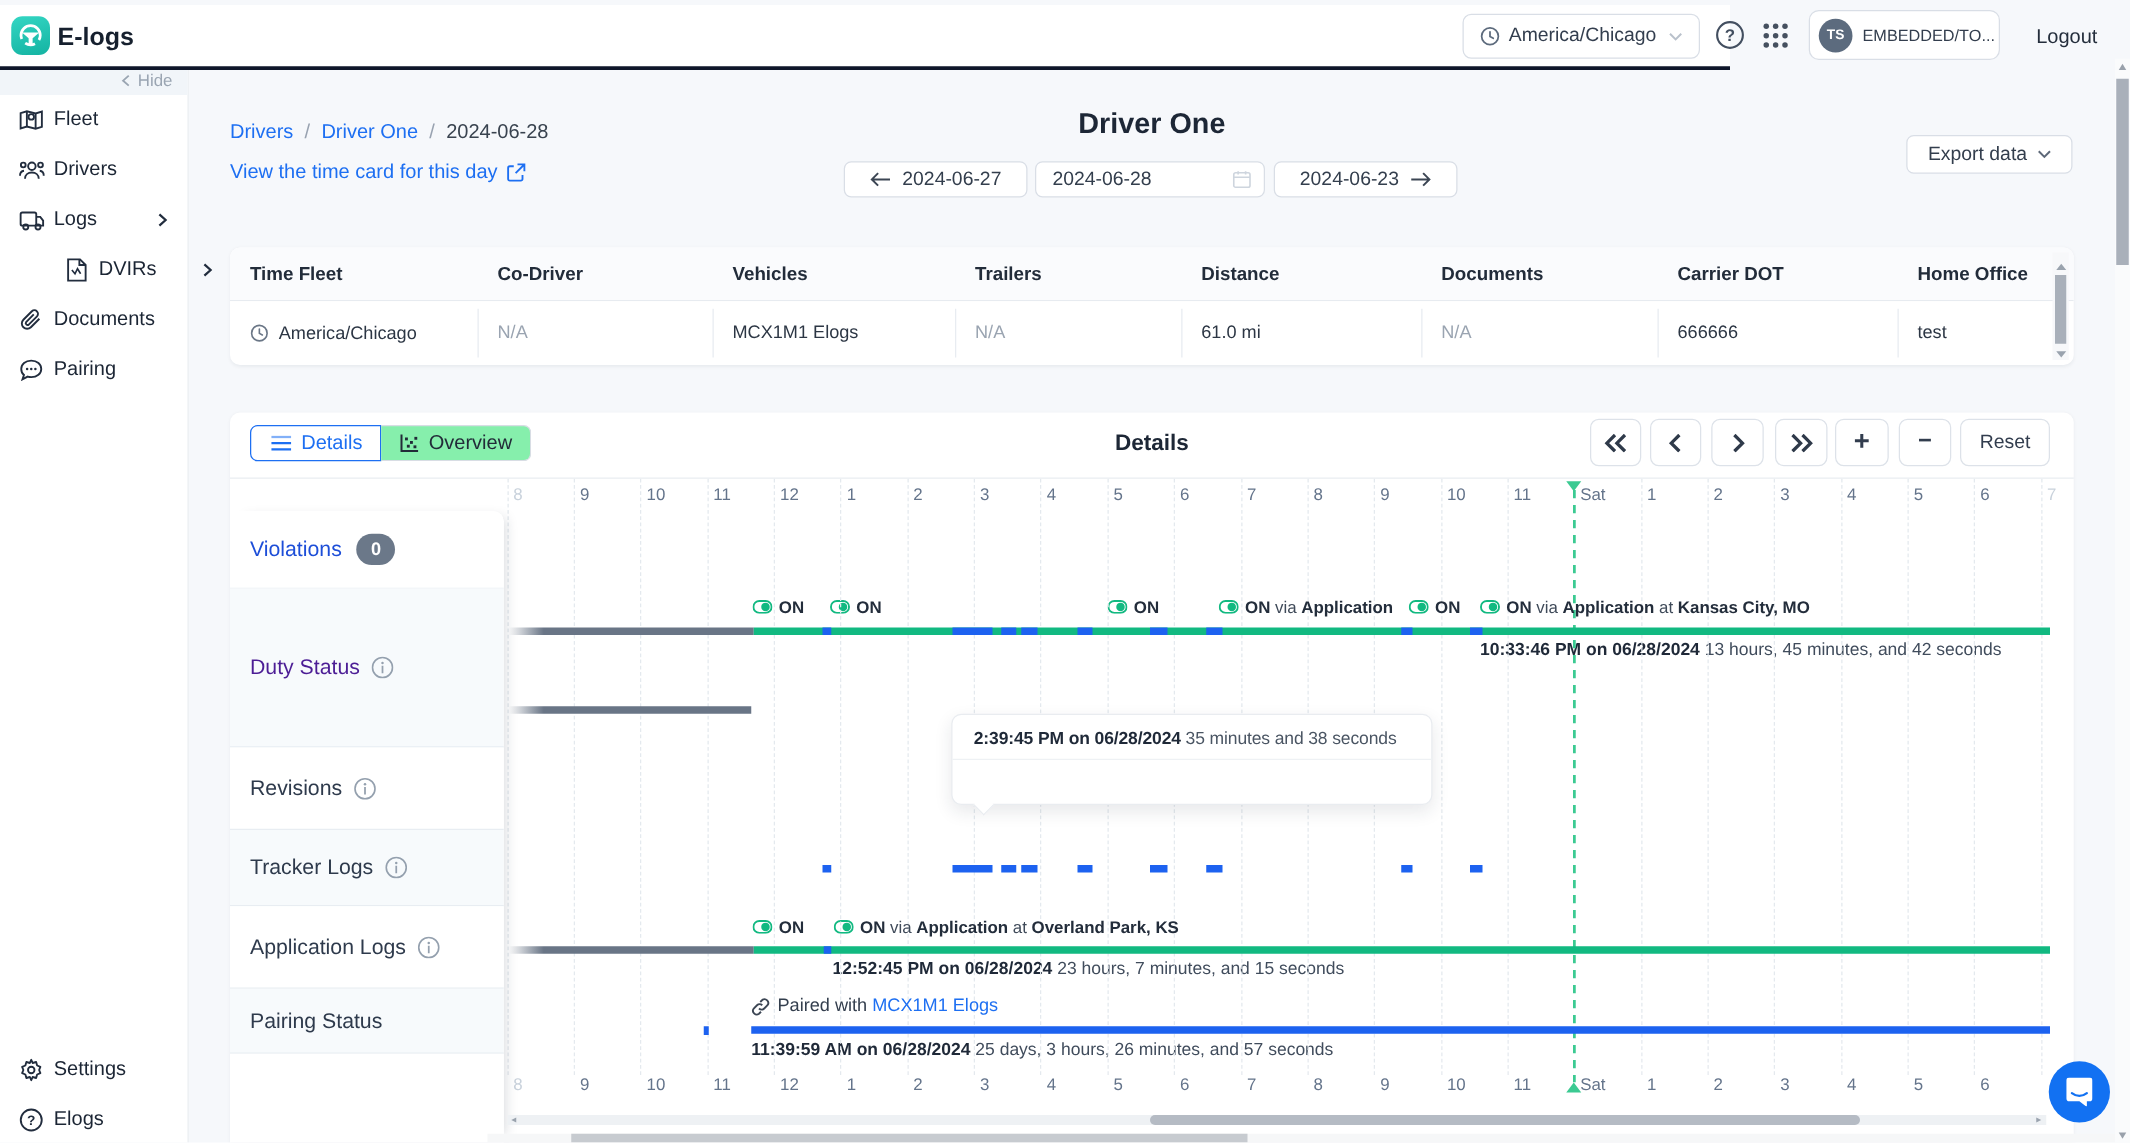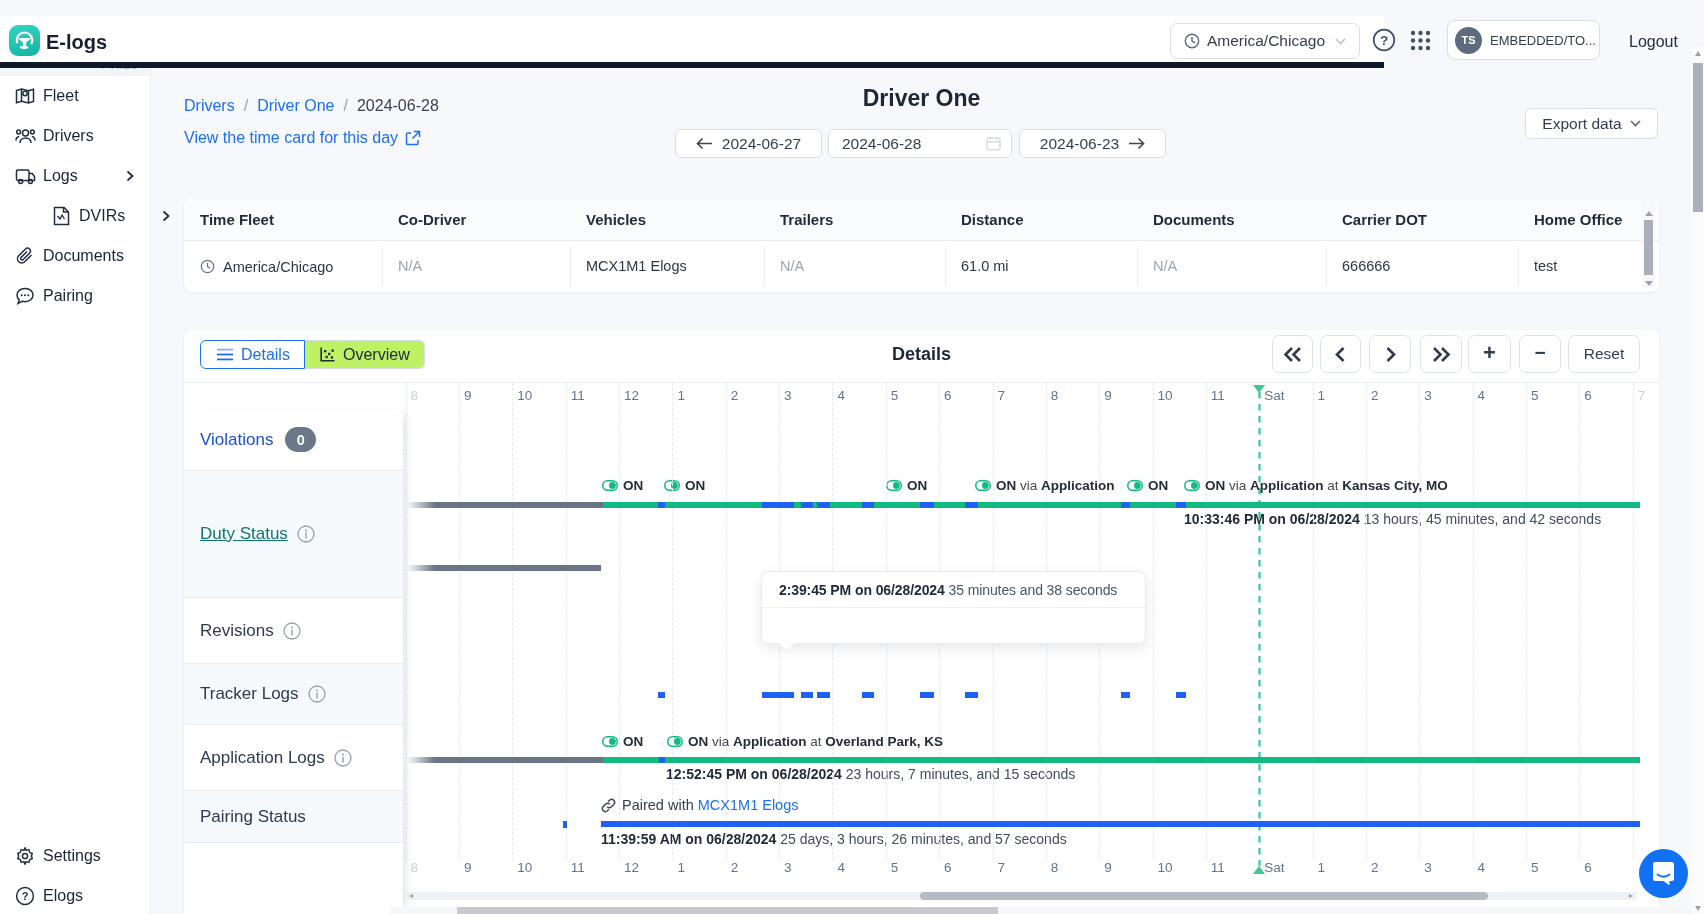--- a/index.html
+++ b/index.html
@@ -6,21 +6,21 @@
   html,body { width:1704px; height:914px; overflow:hidden; }
   body { font-family:"Liberation Sans", sans-serif; background:#f6f8fb; position:relative; }
   .abs { position:absolute; }
   .flex { display:flex; align-items:center; }
   svg { display:block; }
   .bd { border:1px solid #d9dee6; background:#fff; border-radius:6px; }
 </style>
 </head>
 <body>
 
-<div class="abs" style="left:0;top:16px;width:1384px;height:52px;background:#fff;border-bottom:6px solid #0f172a;z-index:30;">
+<div class="abs" style="left:0;top:4px;width:1384px;height:52px;background:#fff;border-bottom:3px solid #0f172a;z-index:30;">
   <div class="abs" style="left:9px;top:9px;width:31px;height:31px;border-radius:9px;background:linear-gradient(165deg,#34d6c3,#14b3a2);">
     <svg width="31" height="31" viewBox="0 0 31 31">
       <circle cx="15.5" cy="15.2" r="7.7" fill="none" stroke="#fff" stroke-width="2.2" stroke-dasharray="4 4.4 8.2 4.4 27.4"></circle>
       <path d="M8.6 13 H22.4 L17.1 17.5 V22.6 H13.9 V17.5 Z" fill="#fff"></path>
     </svg>
   </div>
   <div class="abs" style="left:46px;top:0;height:52px;line-height:52px;font-size:20px;font-weight:bold;color:#16202e;">E-logs</div>
 
   <div class="abs bd flex" style="left:1170px;top:7px;width:190px;height:36px;border-radius:7px;">
     <svg style="margin-left:13px" width="16" height="16" viewBox="0 0 16 16">
@@ -220,21 +220,21 @@
 <div class="abs flex" style="left:200px;top:340px;width:105px;height:29px;border:1px solid #1d6ff2;border-radius:6px 0 0 6px;background:#fff;z-index:5;">
   <svg style="margin-left:16px" width="16" height="13" viewBox="0 0 16 13">
       <g stroke="#1d6ff2" stroke-width="1.8">
         <line x1="0" y1="1.6" x2="16" y2="1.6" opacity="0.55"></line>
         <line x1="0" y1="6.5" x2="16" y2="6.5"></line>
         <line x1="0" y1="11.4" x2="16" y2="11.4"></line>
       </g>
     </svg>
   <span style="margin-left:8px;font-size:16px;color:#1d6ff2;">Details</span>
 </div>
-<div class="abs flex" style="left:305px;top:340px;width:120px;height:29px;border:1px solid #d8dde4;border-left:none;border-radius:0 6px 6px 0;background:#bef264;z-index:5;">
+<div class="abs flex" style="left:305px;top:340px;width:120px;height:29px;border:1px solid #d8dde4;border-left:none;border-radius:0 6px 6px 0;background:#86efac;z-index:5;">
   <svg style="margin-left:15px" width="15" height="15" viewBox="0 0 15 15">
       <path d="M1.2 0.5 V13.8 H14.5" fill="none" stroke="#222b38" stroke-width="1.6"></path>
       <g fill="#222b38">
         <rect x="4" y="3" width="2.3" height="2.3"></rect>
         <rect x="8" y="5.8" width="2.3" height="2.3"></rect>
         <rect x="11.5" y="2.5" width="2.3" height="2.3"></rect>
         <rect x="5.5" y="8.8" width="2.3" height="2.3"></rect>
         <rect x="10.8" y="9.3" width="2.3" height="2.3"></rect>
       </g>
     </svg>
@@ -346,21 +346,21 @@
 <div class="abs" style="left:1424.2px;top:860px;font-size:13.5px;color:#64748b;z-index:3;">3</div>
 <div class="abs" style="left:1477.6px;top:860px;font-size:13.5px;color:#64748b;z-index:3;">4</div>
 <div class="abs" style="left:1531.0px;top:860px;font-size:13.5px;color:#64748b;z-index:3;">5</div>
 <div class="abs" style="left:1584.3px;top:860px;font-size:13.5px;color:#64748b;z-index:3;">6</div>
 <div class="abs" style="left:184px;top:409px;width:219px;height:505px;border-radius:0 8px 0 0;box-shadow:7px 0 10px -6px rgba(25,39,60,.18);z-index:6;background:#fff;">
 <div class="flex" style="width:219px;height:62px;background:#fff;border-bottom:1px solid #e8edf2;border-radius:0 8px 0 0;">
       <span style="margin-left:16px;font-size:17px;color:#1d4ed8;">Violations</span>
       <span class="flex" style="margin-left:12px;width:31px;height:25px;border-radius:13px;background:#6b7889;color:#fff;font-size:14.5px;font-weight:bold;justify-content:center;">0</span>
     </div>
 <div class="flex" style="width:219px;height:127px;background:#f7fafc;border-bottom:1px solid #e8edf2;border-radius:0 0 0 0;">
-      <span style="margin-left:16px;font-size:17px;color:#0f766e;text-decoration:underline;">Duty Status</span>
+      <span style="margin-left:16px;font-size:17px;color:#4c1d95;">Duty Status</span>
       <svg style="margin-left:9px" width="18" height="18" viewBox="0 0 18 18">
         <circle cx="9" cy="9" r="8" fill="none" stroke="#94a0ae" stroke-width="1.3"></circle>
         <circle cx="9" cy="5.4" r="1" fill="#94a0ae"></circle>
         <rect x="8.3" y="7.6" width="1.4" height="6" fill="#94a0ae"></rect>
       </svg>
     </div>
 <div class="flex" style="width:219px;height:66px;background:#fff;border-bottom:1px solid #e8edf2;border-radius:0 0 0 0;">
       <span style="margin-left:16px;font-size:17px;color:#2e3a4c;">Revisions</span>
       <svg style="margin-left:9px" width="18" height="18" viewBox="0 0 18 18">
         <circle cx="9" cy="9" r="8" fill="none" stroke="#94a0ae" stroke-width="1.3"></circle>

